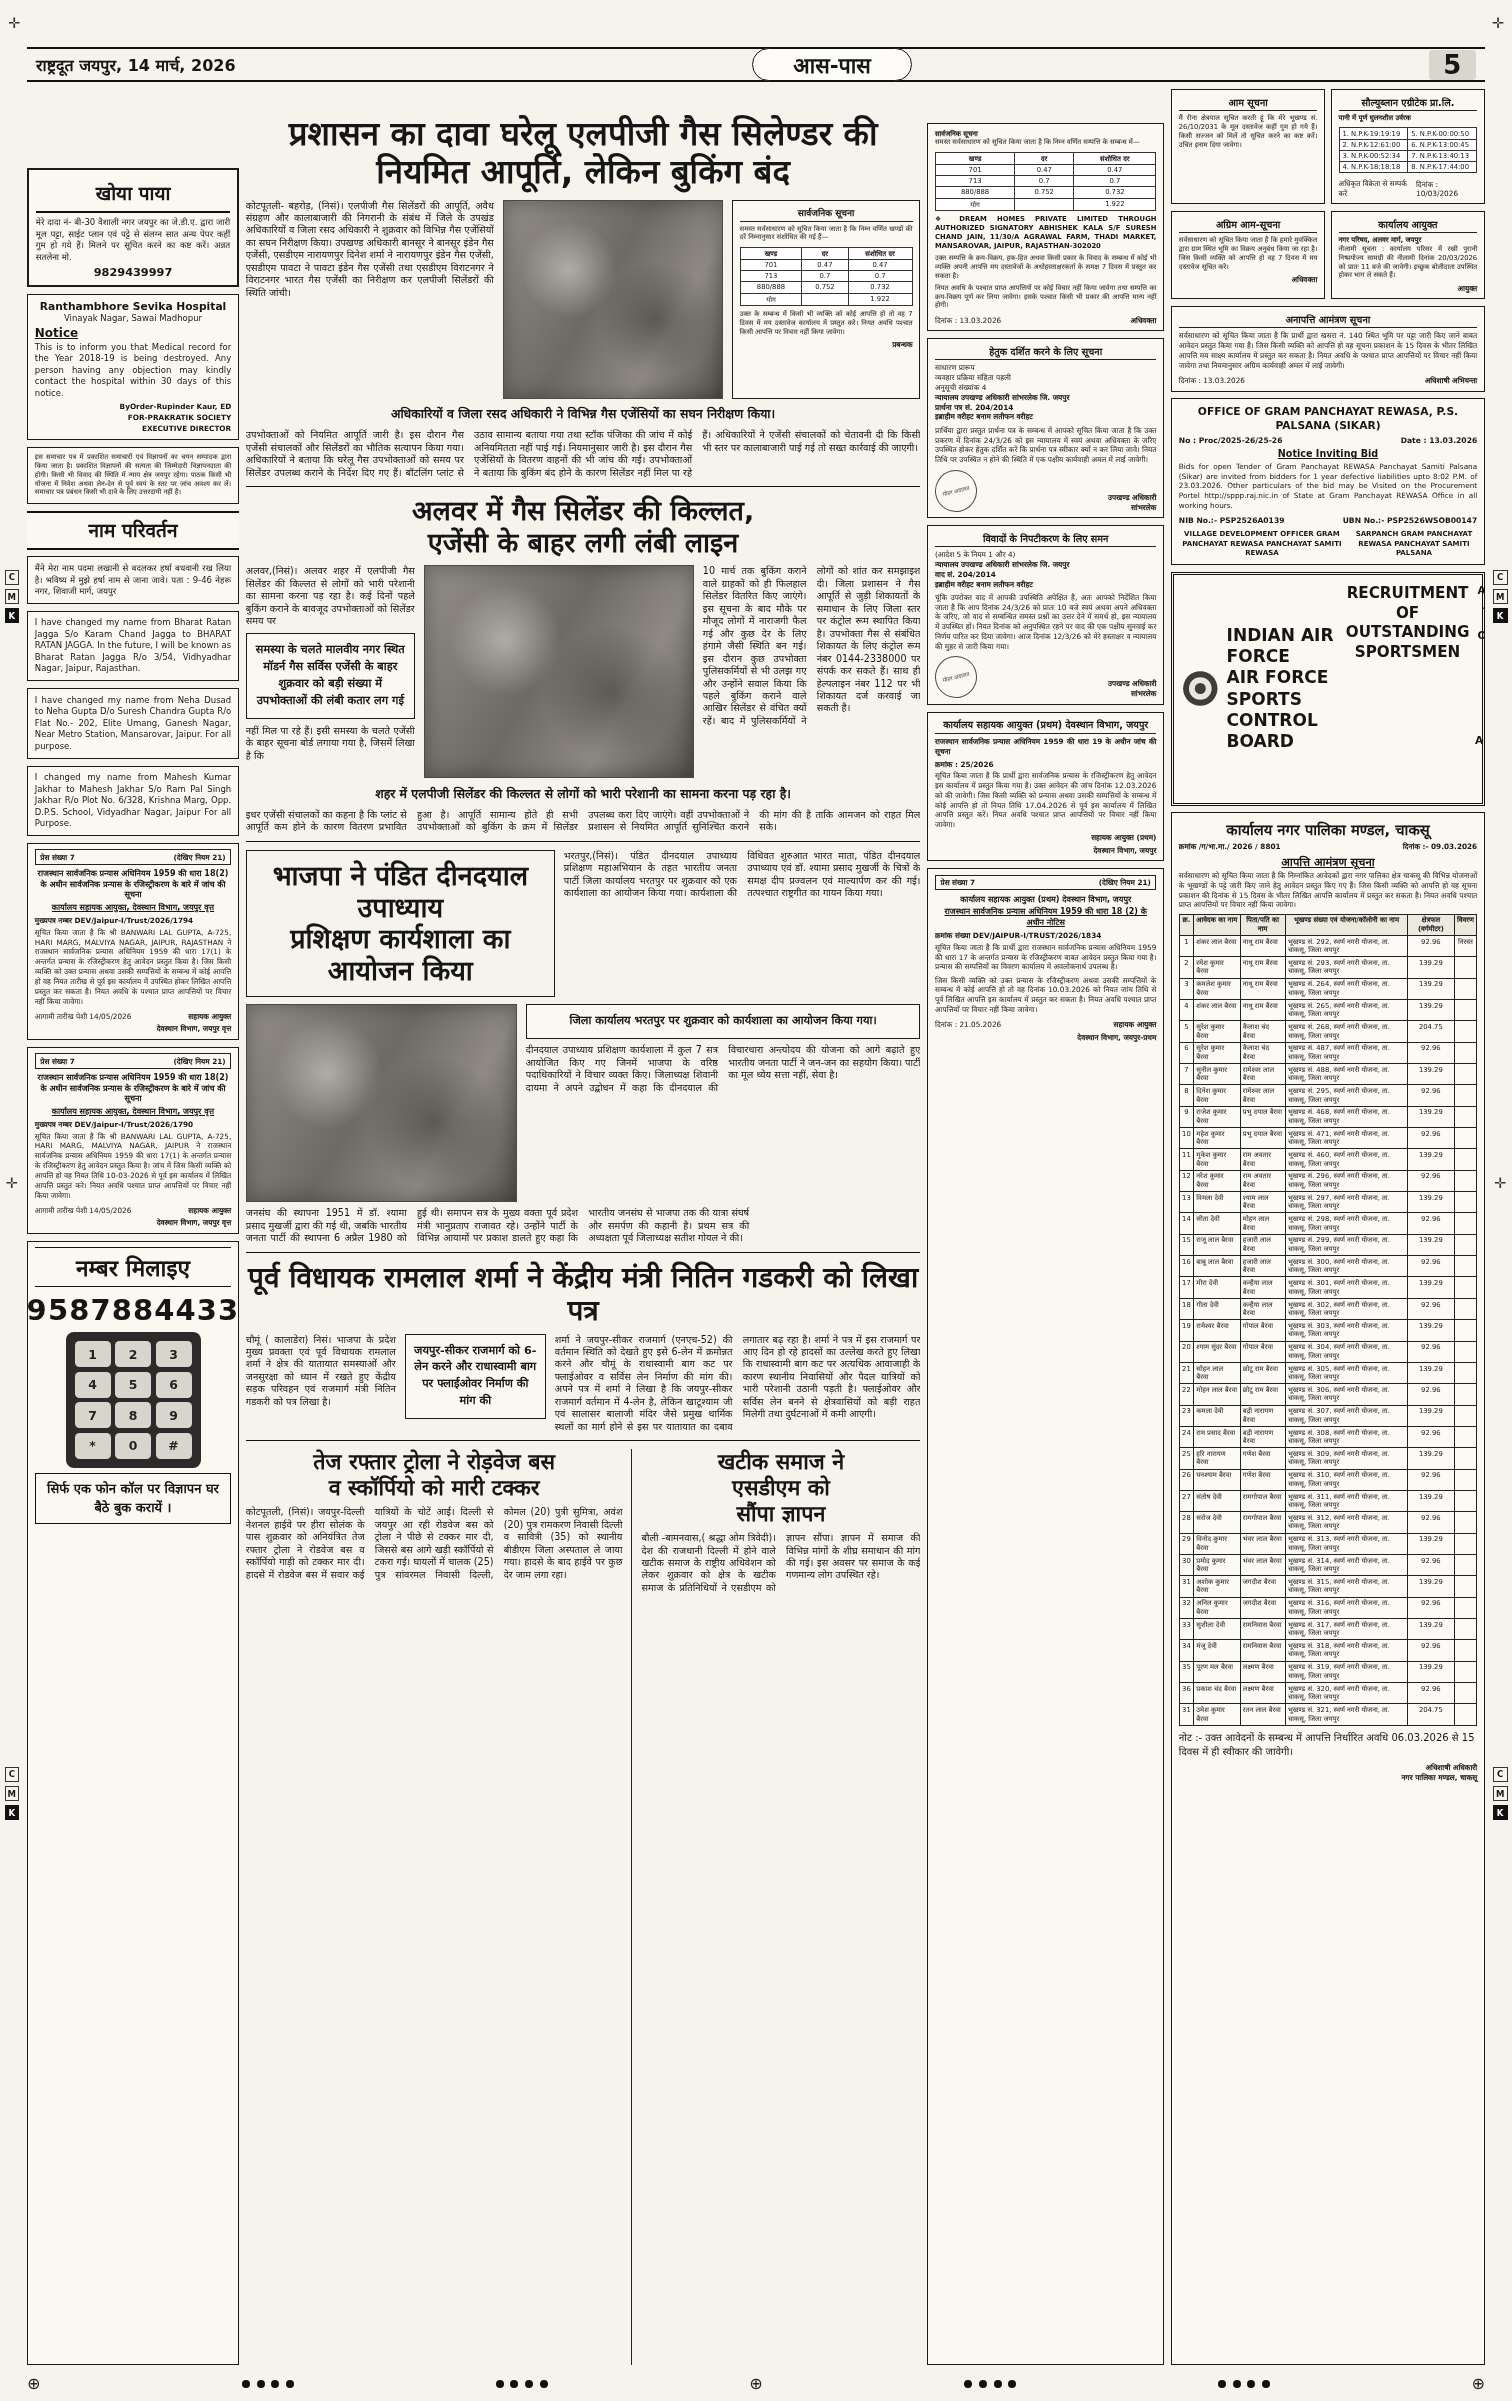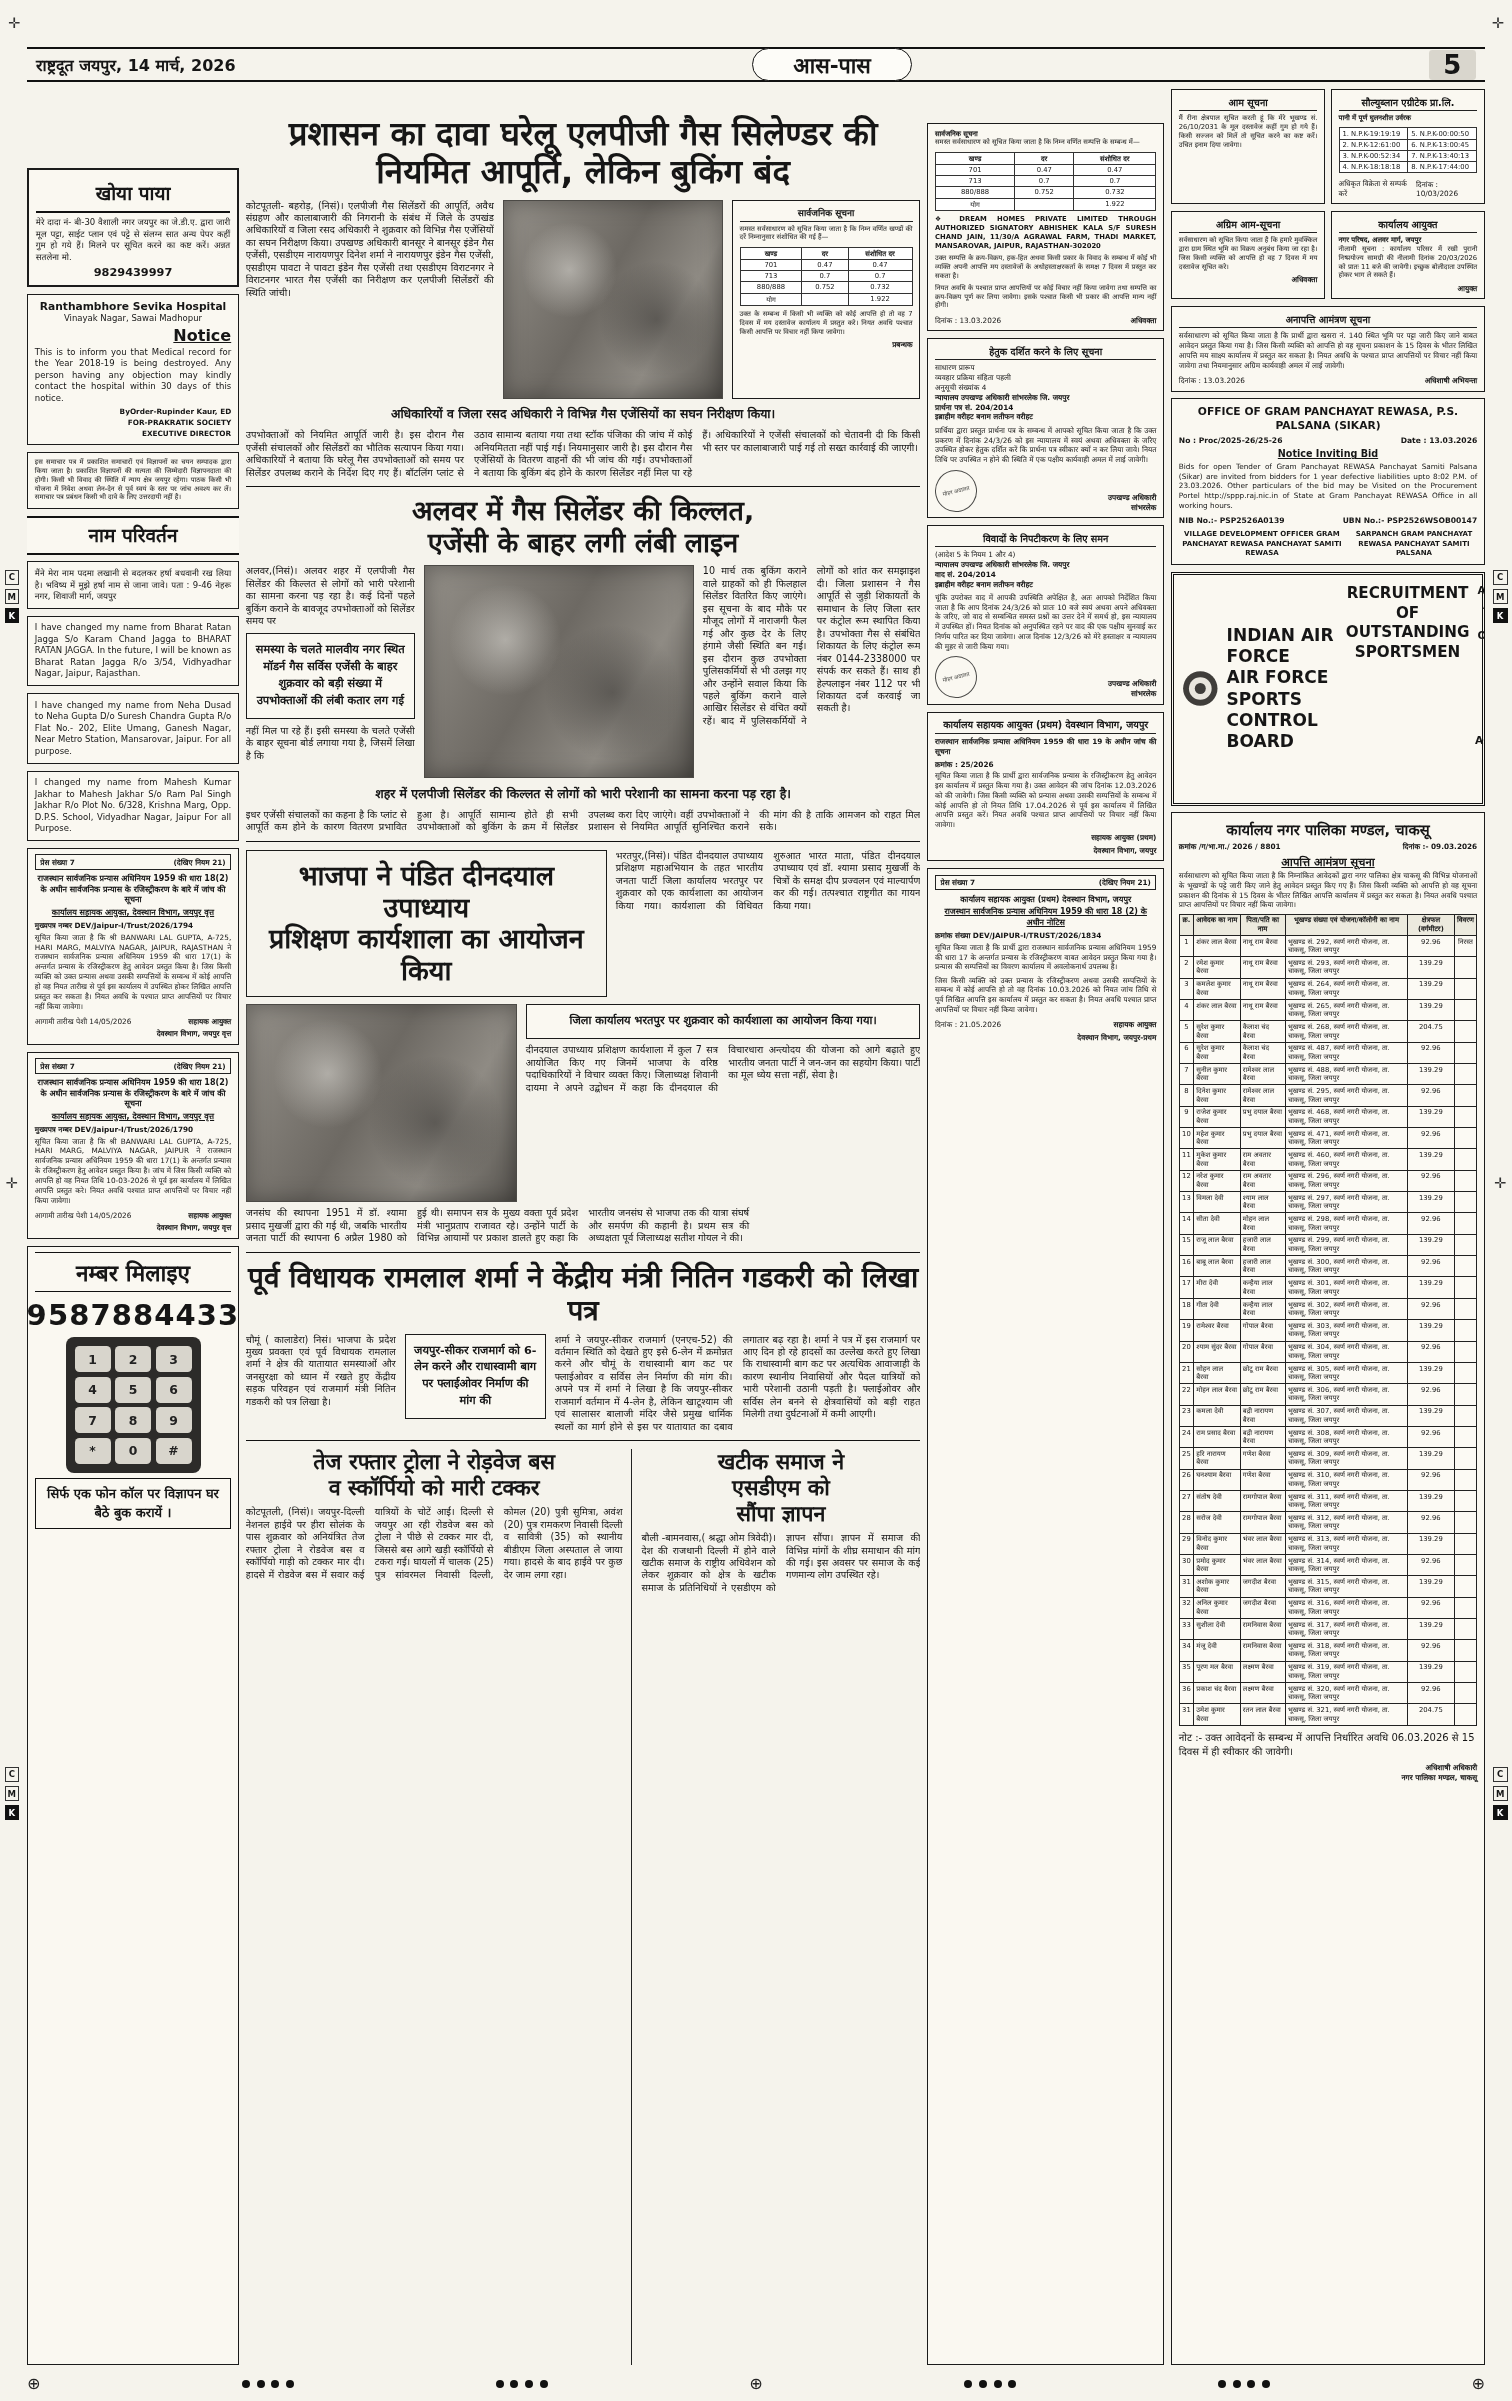--- a/index.html
+++ b/index.html
@@ -49,21 +49,21 @@
 .lead-photo{width:220px;height:199px;flex:none}
 .notice-embed{flex:1}
 .notice-embed-title{font-size:9px;font-weight:bold;text-align:center;border-bottom:0.8px solid #222;padding-bottom:1.7px;margin-bottom:2.8px}
 
 .alwar-row{display:flex;gap:9px}
 .alwar-left{width:169px;display:flex;flex-direction:column;gap:5.6px}
 .alwar-photo{width:270px;height:213px;flex:none}
 .alwar-right{flex:1}
 
 .bjp-top{display:flex;gap:9px;margin-bottom:6.8px}
-.bjp-headline{width:361px;border:1.4px solid #1b1b1b;padding:9px 5.6px}
+.bjp-headline{width:309px;border:1.4px solid #1b1b1b;padding:9px 5.6px}
 .bjp-top-body{flex:1}
 .bjp-mid{display:flex;gap:9px;margin-bottom:5.6px}
 .bjp-photo{width:271px;height:198px;flex:none}
 .bjp-mid-right{flex:1;display:flex;flex-direction:column;gap:5.6px}
 
 .ram-row{display:flex;gap:9px}
 .ram-c1{width:150px}
 .ram-inset{width:141px;flex:none;align-self:flex-start}
 .ram-right{flex:1}
 
@@ -107,21 +107,21 @@
 .cmyk{position:absolute;display:flex;flex-direction:column;gap:4.5px}
 .cmyk span{width:14.7px;height:14.7px;display:flex;align-items:center;justify-content:center;border:0.8px solid #333;font-size:8.5px;font-weight:bold;background:#f5f3ec}
 .cmyk .k{background:#111;color:#fff;border-color:#111}
 .cross{position:absolute;font-size:14.7px;color:#333}
 .footer-marks{position:absolute;left:27px;right:27px;bottom:8px;display:flex;justify-content:space-between;align-items:center}
 .dotgrp{display:flex;gap:6.8px}
 .dot{width:8px;height:8px;border-radius:50%;background:#111}
 .reg{font-size:16px;color:#222}
 .eng-title{font-size:10.7px;font-weight:bold;text-align:center}
 .eng-sub{font-size:8.5px;text-align:center;margin-bottom:2.3px}
-.eng-notice{font-size:16px;font-weight:bold;text-align:right;text-decoration:underline;margin:2.3px 0}
+.eng-notice{font-size:12px;font-weight:bold;text-align:left;text-decoration:underline;margin:2.3px 0}
 .phone-line{font-size:11.3px;font-weight:bold;text-align:center;margin-top:3.4px}
 </style>
 </head>
 <body>
 
 <div class="sheet">
 
   <div class="cross" style="left:8px;top:13.6px">✛</div>
   <div class="cross" style="right:8px;top:13.6px">✛</div>
   <div class="cross" style="left:5.6px;top:1174px">✛</div>

